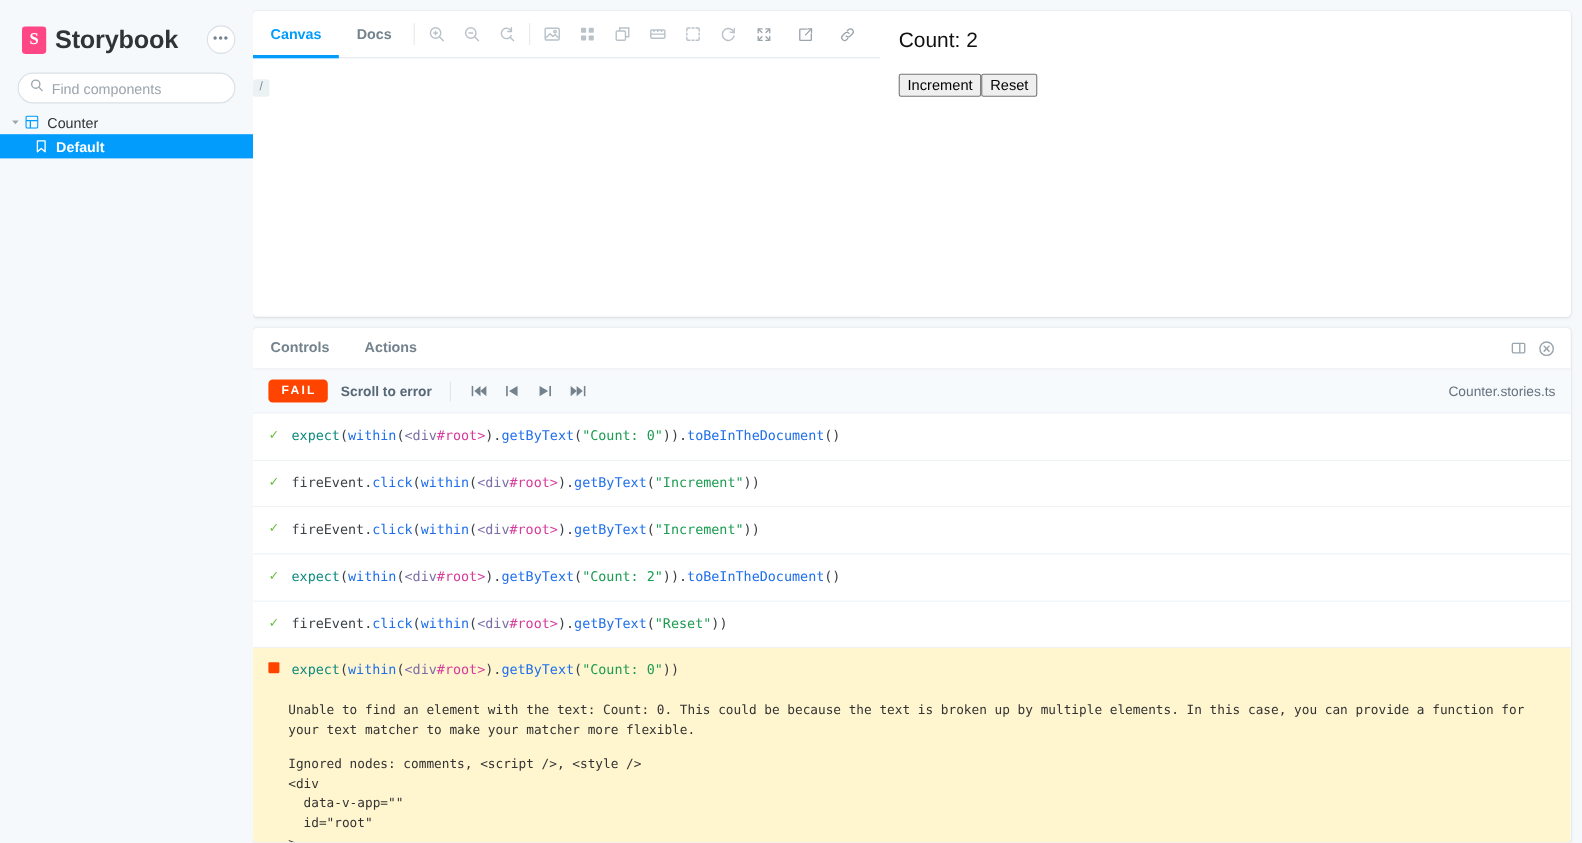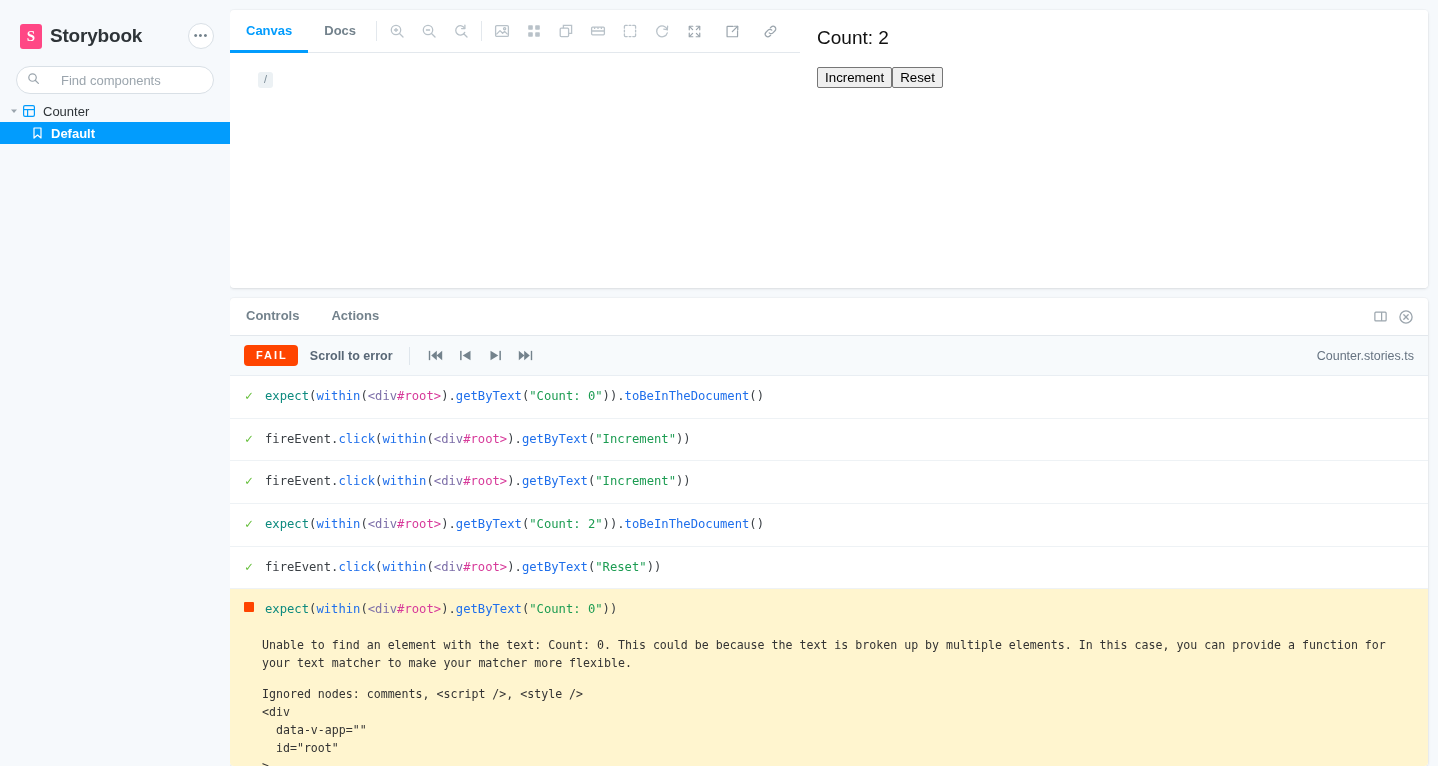--- a/index.html
+++ b/index.html
@@ -53,21 +53,21 @@
   .brand-logo::after {
     content: "";
     position: absolute;
     top: 2px; right: 2px;
     width: 4px; height: 4px;
     border-radius: 50%;
     background: #fff;
     opacity: 0;
   }
   .brand-name {
-    font-size: 19px;
+    font-size: 23px;
     font-weight: 800;
     color: #2E3438;
     letter-spacing: -0.2px;
   }
   .menu-dots {
     width: 26px; height: 26px;
     border: 1px solid #D9E0E6;
     border-radius: 50%;
     background: #fff;
     display: flex;
@@ -84,21 +84,21 @@
     padding: 12px 16px 0 16px;
   }
   .search-box {
     height: 28px;
     border: 1px solid #D9E0E6;
     border-radius: 14px;
     background: #fff;
     display: flex;
     align-items: center;
     padding: 0 6px 0 10px;
-    gap: 21px;
+    gap: 7px;
   }
   .search-box svg { flex: 0 0 auto; }
   .search-input {
     border: 0;
     outline: 0;
     background: transparent;
     flex: 1;
     font-size: 13px;
     color: #2E3438;
     font-family: "Liberation Sans", sans-serif;

